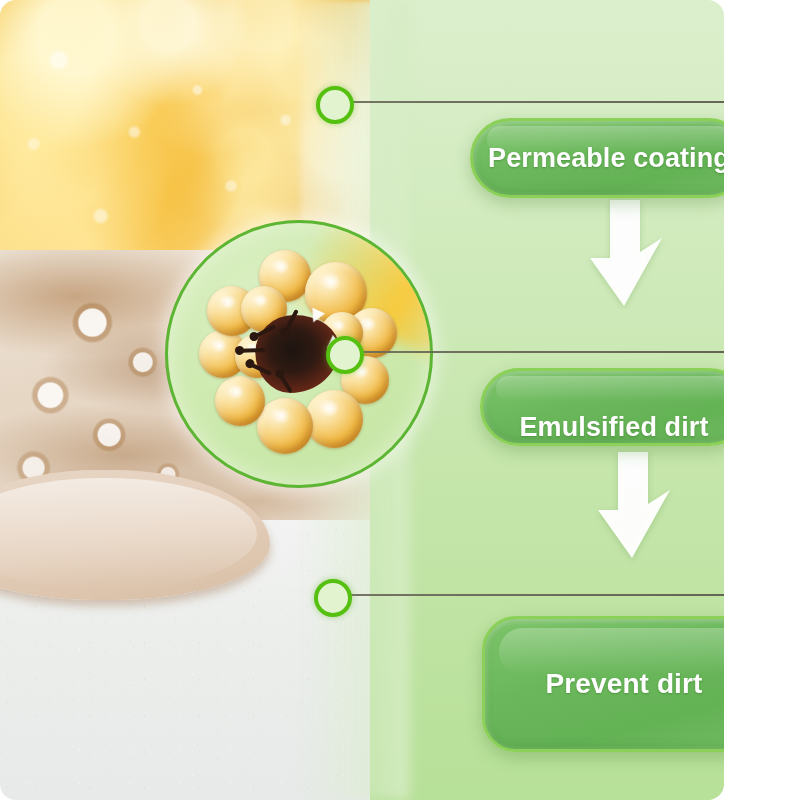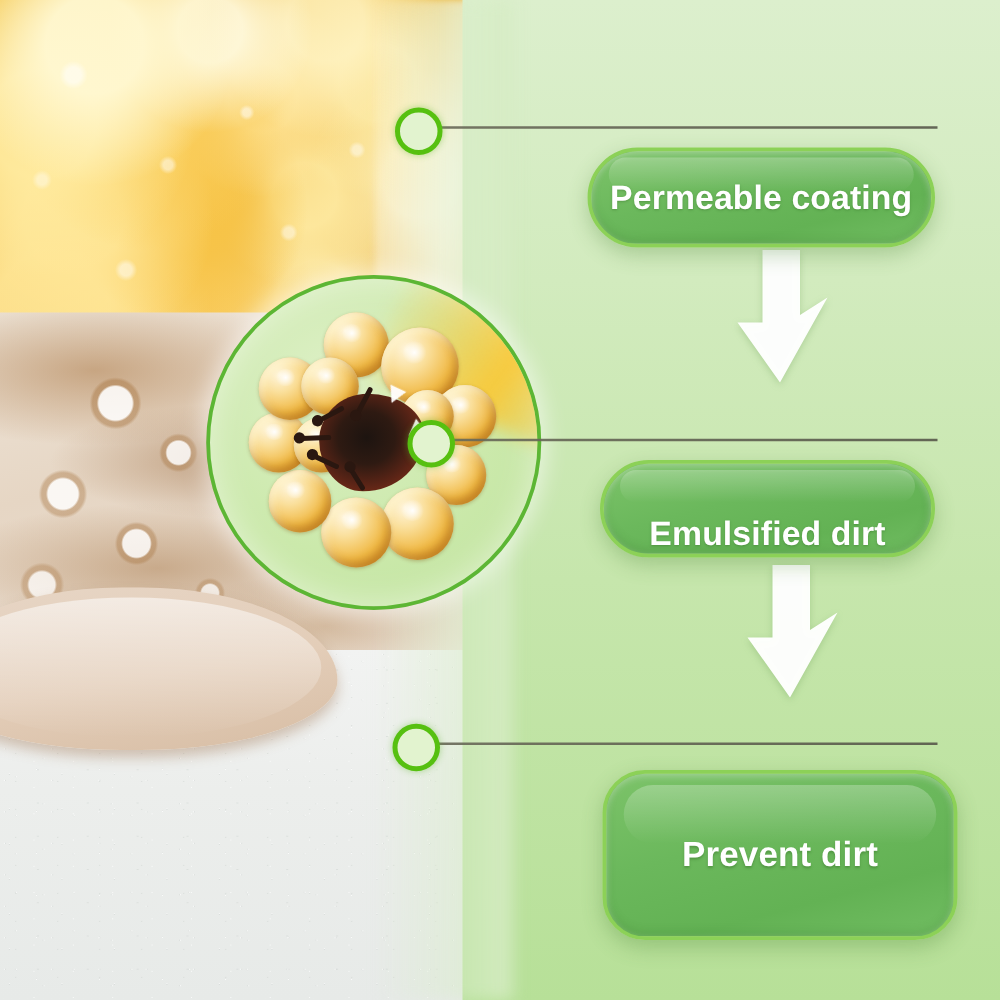--- a/index.html
+++ b/index.html
@@ -1,17 +1,17 @@
 <!DOCTYPE html>
 <html><head>
 <meta charset="utf-8">
 <style>
   html,body{margin:0;padding:0;background:#fff;}
-  #stage{position:relative;width:800px;height:800px;overflow:hidden;
-         font-family:"Liberation Sans","DejaVu Sans",sans-serif;}
+  #stage{position:relative;width:724px;height:800px;overflow:hidden;
+         font-family:"Liberation Sans","DejaVu Sans",sans-serif;border-radius:16px;}
 
   
   .photo{position:absolute;inset:0;}
 
   .layer-amber{position:absolute;left:0;top:0;width:420px;height:300px;
     background:
       radial-gradient(circle at 18% 12%, rgba(255,248,210,.95) 0 9%, rgba(243,190,60,0) 26%),
       radial-gradient(circle at 40% 8%, rgba(255,252,230,.85) 0 7%, rgba(243,190,60,0) 22%),
       radial-gradient(circle at 62% 6%, rgba(255,245,200,.8) 0 8%, rgba(243,190,60,0) 24%),
       radial-gradient(circle at 8%  33%, rgba(255,235,160,.9) 0 10%, rgba(225,160,35,0) 28%),

